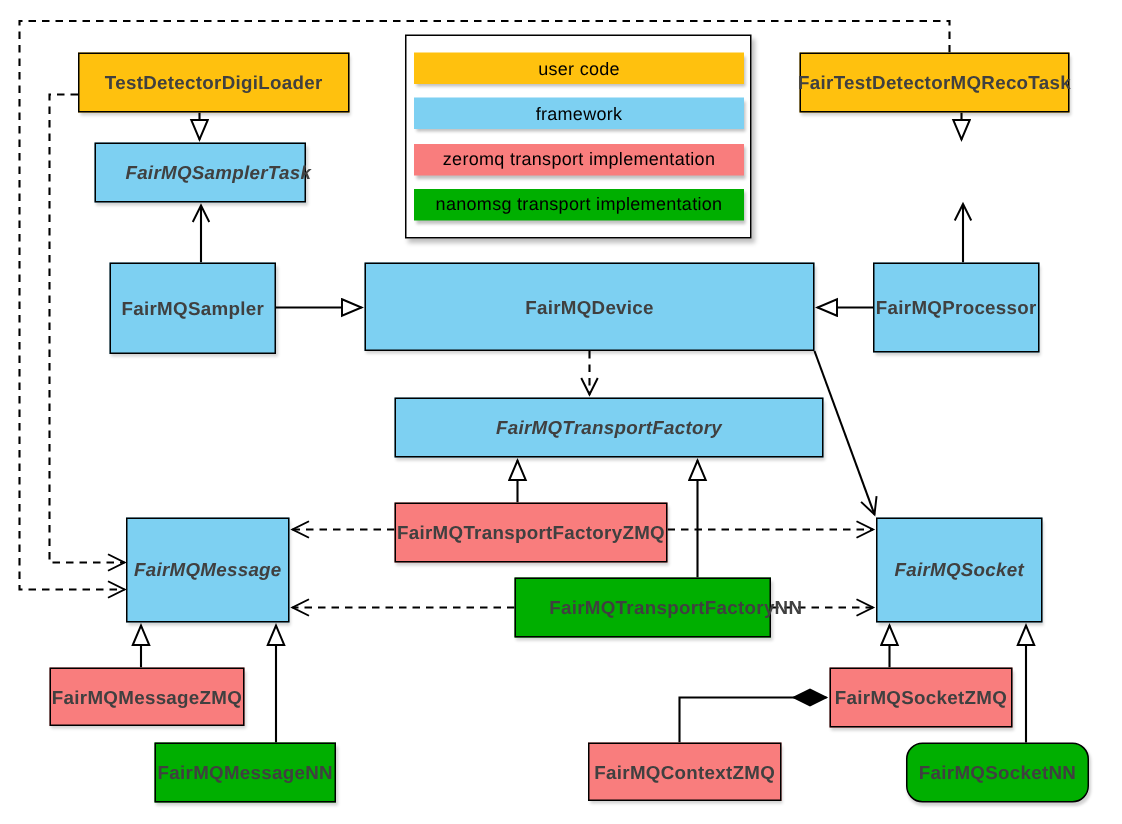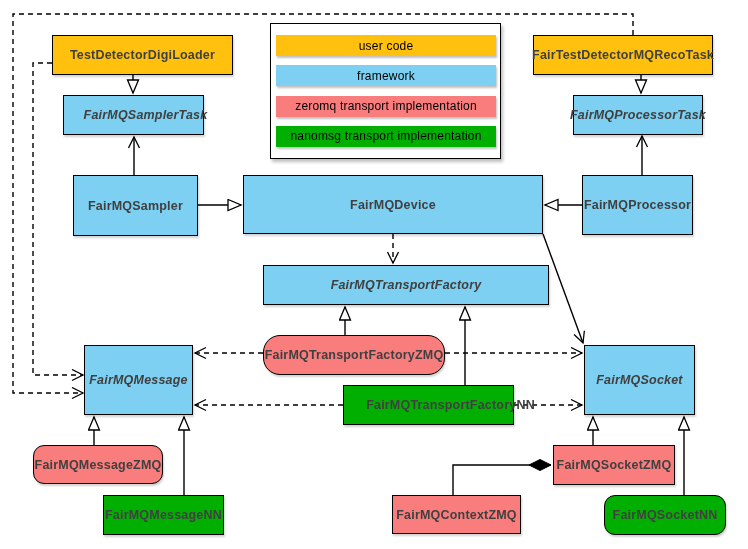--- a/index.html
+++ b/index.html
@@ -76,28 +76,27 @@
   <div id="legend" style="left:270px;top:23px;width:231px;height:136px;">
     <div class="legend-bar" style="background: rgb(255, 193, 14);">user code</div>
     <div class="legend-bar" style="background: rgb(125, 208, 242);">framework</div>
     <div class="legend-bar" style="background: rgb(249, 125, 125);">zeromq transport implementation</div>
     <div class="legend-bar" style="background: rgb(0, 175, 0);">nanomsg transport implementation</div>
   </div>
 
   <div class="node" style="left: 52px; top: 35px; width: 181px; height: 40px; background: rgb(255, 193, 14);">TestDetectorDigiLoader</div>
   <div class="node" style="left: 533px; top: 35px; width: 180px; height: 40px; background: rgb(255, 193, 14);">FairTestDetectorMQRecoTask</div>
   <div class="node abstract" style="left: 63px; top: 95px; width: 141px; height: 40px; background: rgb(125, 208, 242); padding-left: 24px;">FairMQSamplerTask</div>
-  <div class="node abstract" style="left: 573px; top: 95px; width: 130px; height: 40px; background: rgb(125, 208, 242);">FairMQProcessorTask</div>
-  <div class="node" style="left: 73px; top: 175px; width: 125px; height: 61px; background: rgb(125, 208, 242);">FairMQSampler</div>
+  <div class="node" style="left: 73px; top: 175px; width: 111px; height: 61px; background: rgb(125, 208, 242);">FairMQSampler</div>
   <div class="node" style="left: 243px; top: 175px; width: 300px; height: 59px; background: rgb(125, 208, 242);">FairMQDevice</div>
   <div class="node" style="left: 582px; top: 175px; width: 111px; height: 60px; background: rgb(125, 208, 242);">FairMQProcessor</div>
   <div class="node abstract" style="left: 263px; top: 265px; width: 286px; height: 40px; background: rgb(125, 208, 242);">FairMQTransportFactory</div>
-  <div class="node" style="left: 263px; top: 335px; width: 182px; height: 40px; background: rgb(249, 125, 125); border-radius: 17px;">FairMQTransportFactoryZMQ</div>
+  <div class="node" style="left: 263px; top: 335px; width: 182px; height: 40px; background: rgb(249, 125, 125);">FairMQTransportFactoryZMQ</div>
   <div class="node" style="left: 343px; top: 385px; width: 171px; height: 40px; background: rgb(0, 175, 0); padding-left: 44px;">FairMQTransportFactoryNN</div>
   <div class="node abstract" style="left: 84px; top: 345px; width: 109px; height: 70px; background: rgb(125, 208, 242);">FairMQMessage</div>
   <div class="node abstract" style="left: 584px; top: 345px; width: 111px; height: 70px; background: rgb(125, 208, 242);">FairMQSocket</div>
-  <div class="node" style="left: 33px; top: 445px; width: 130px; height: 39px; background: rgb(249, 125, 125); border-radius: 11px;">FairMQMessageZMQ</div>
+  <div class="node" style="left: 33px; top: 445px; width: 130px; height: 39px; background: rgb(249, 125, 125);">FairMQMessageZMQ</div>
   <div class="node" style="left: 103px; top: 495px; width: 121px; height: 40px; background: rgb(0, 175, 0);">FairMQMessageNN</div>
   <div class="node" style="left: 553px; top: 445px; width: 122px; height: 40px; background: rgb(249, 125, 125);">FairMQSocketZMQ</div>
   <div class="node" style="left: 604px; top: 495px; width: 122px; height: 40px; background: rgb(0, 175, 0); border-radius: 11px;">FairMQSocketNN</div>
   <div class="node" style="left: 392px; top: 495px; width: 129px; height: 39px; background: rgb(249, 125, 125);">FairMQContextZMQ</div>
 
 </div>
 
 </body></html>

